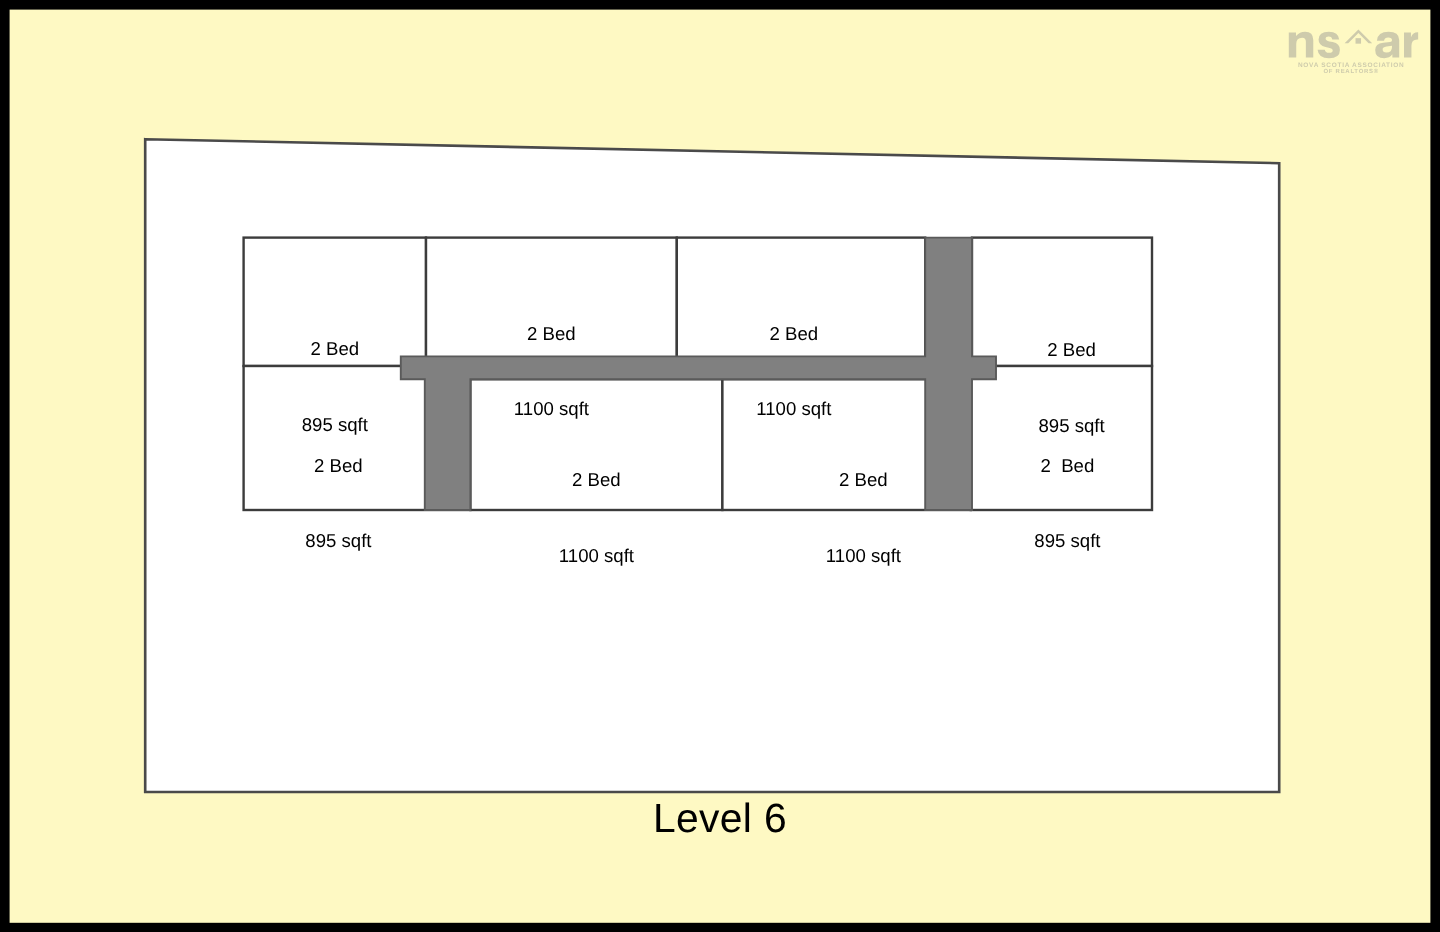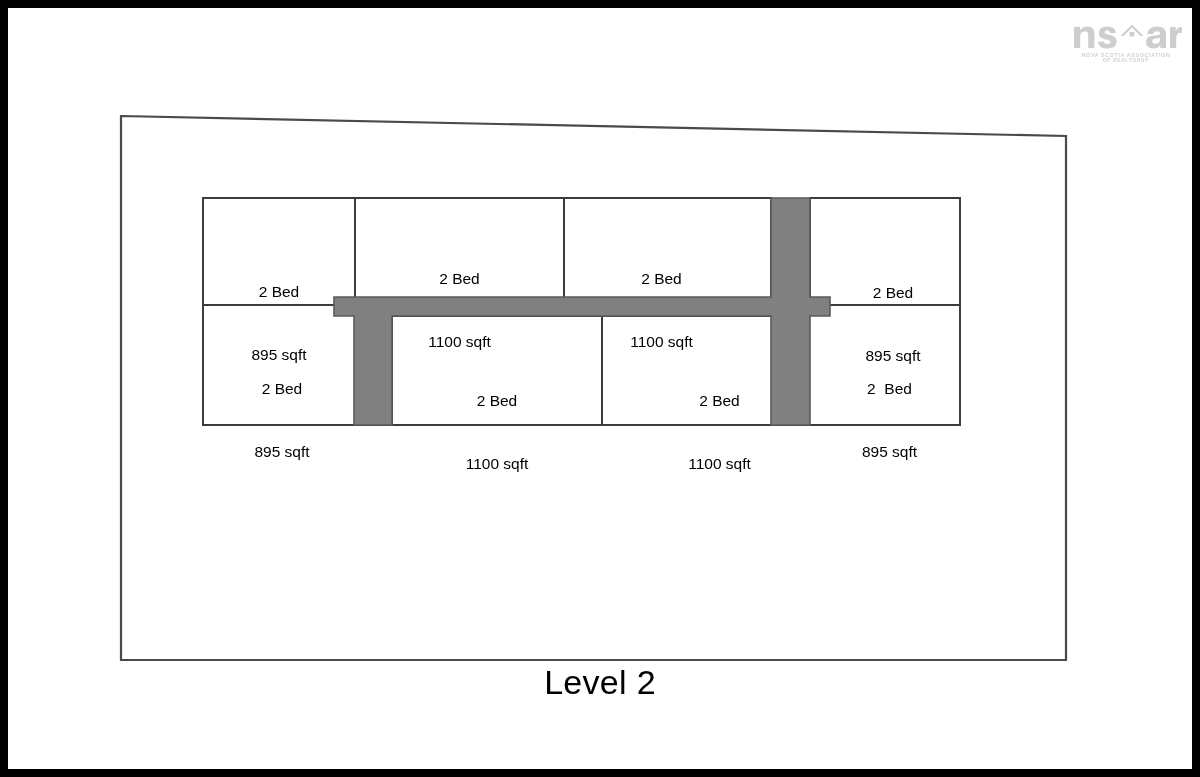--- a/index.html
+++ b/index.html
@@ -17,21 +17,21 @@
     height: 777px;
     background: #000000;
     overflow: hidden;
   }
   #canvas {
     position: absolute;
     left: 8px;
     top: 8px;
     width: 1184px;
     height: 761px;
-    background: #ffffff;
+    background: #fef9c3;
     overflow: hidden;
     text-decoration: underline;
   }
 
   
   #logo {
     position: absolute;
     right: 10px;
     top: 6px;
     width: 112px;
@@ -184,16 +184,16 @@
     <div class="unit-label" style="left:608px; top:341px; width:207px;">
       <span class="ln">2 Bed</span>
       <span class="ln">1100 sqft</span>
     </div>
 
     <div class="unit-label" style="left:806px; top:329px; width:151px;">
       <span class="ln">2  Bed</span>
       <span class="ln">895 sqft</span>
     </div>
 
-    <div id="caption">Level 2</div>
+    <div id="caption">Level 6</div>
 
   </div>
 </div>
 
 </body></html>

